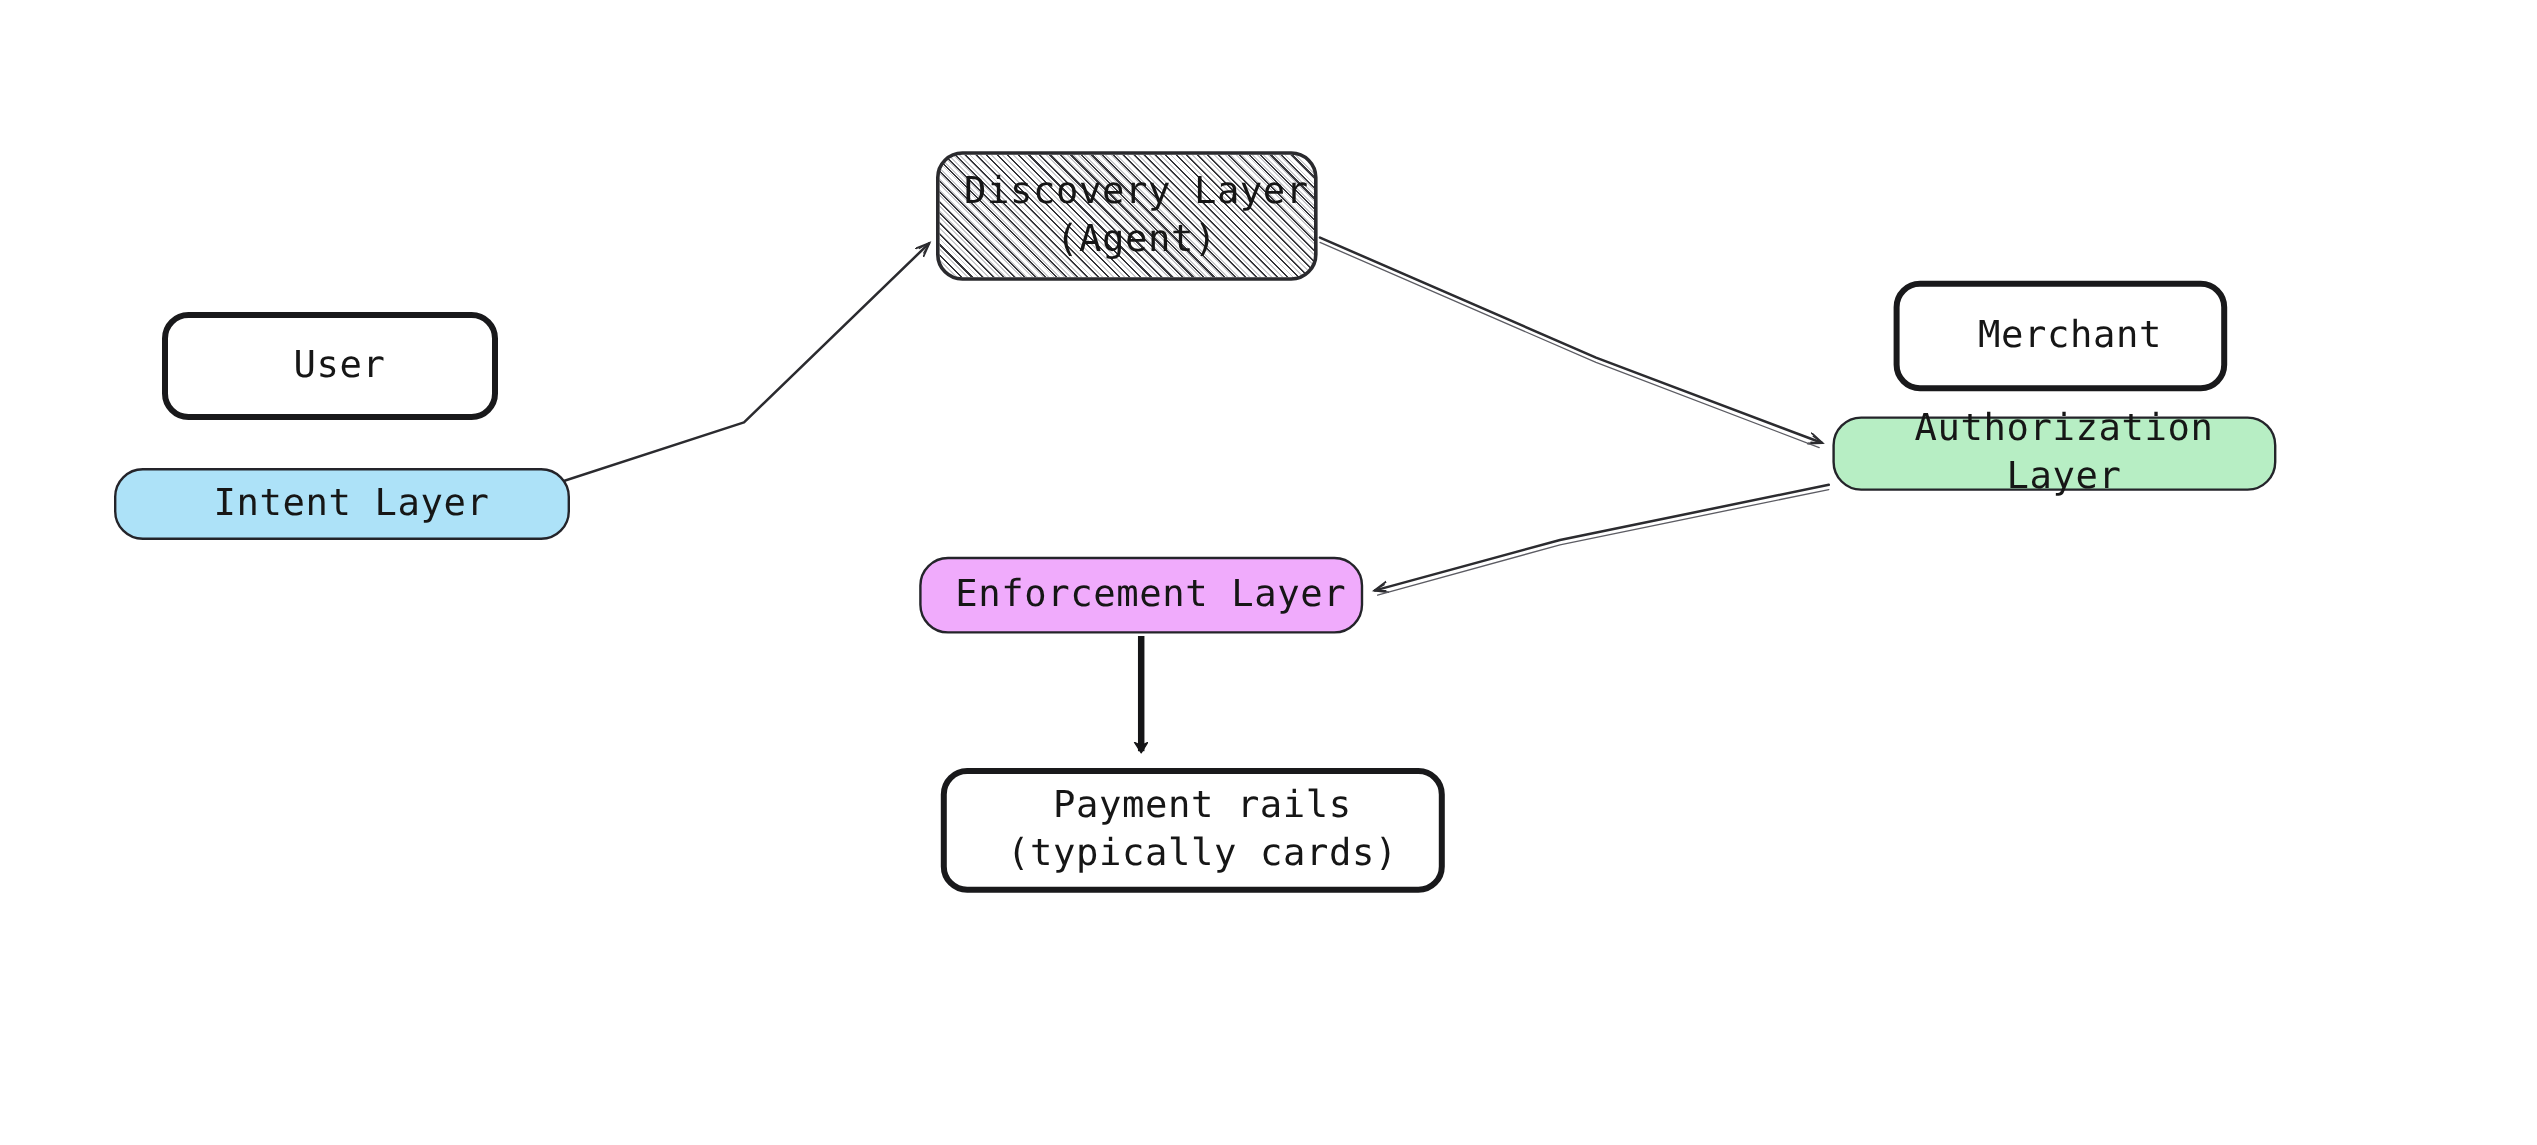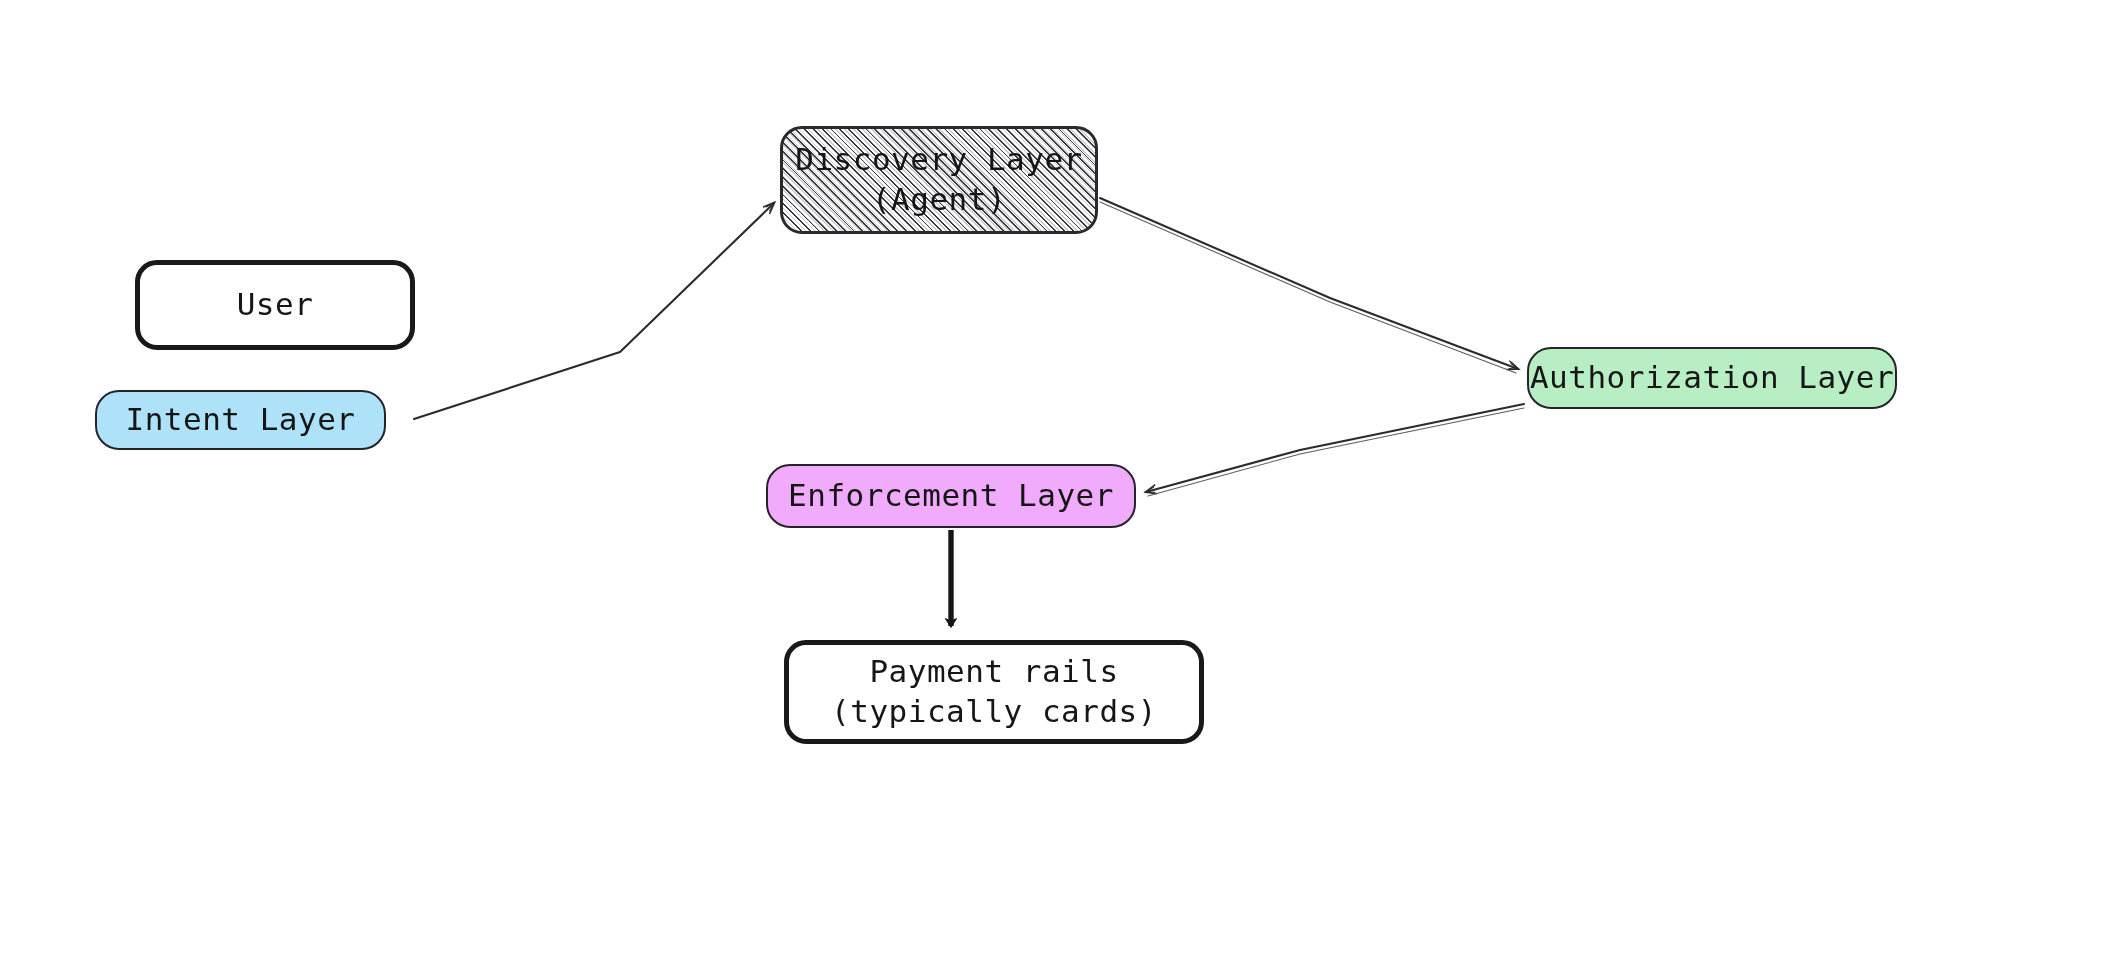--- a/index.html
+++ b/index.html
@@ -66,24 +66,25 @@
       repeating-linear-gradient(45deg,
         rgba(120,120,128,0.38) 3px,
         rgba(120,120,128,0.38) 4.1px,
         rgba(255,255,255,0) 4.1px,
         rgba(255,255,255,0) 6.2px);
   }
   .node .label {
     display: block;
     position: relative;
     z-index: 2;
+    padding-left: 16px;
   }
   
   #node-user        { left: 135px; top: 260px;  width: 280px; height: 90px; }
-  #node-intent      { left: 95px;  top: 390px;  width: 291px; height: 60px; background:#ade2f8; }
+  #node-intent      { left: 95px;  top: 390px;  width: 380px; height: 60px; background:#ade2f8; }
   #node-discovery   { left: 780px; top: 126px;  width: 318px; height: 108px; }
   #node-platform    { left: 806px; top: 304px;  width: 276px; height: 88px; }
   #node-enforcement { left: 766px; top: 464px;  width: 370px; height: 64px; background:#f0abfc; }
   #node-merchant    { left: 1578px;top: 234px;  width: 278px; height: 92px; }
   #node-authorization{left: 1527px;top: 347px;  width: 370px; height: 62px; background:#b7eec4; }
   #node-payment     { left: 744px; top: 640px;  width: 420px; height: 104px; margin-left: 40px; }
 </style>
 </head>
 <body>
 
@@ -130,20 +131,23 @@
   <div class="node hatched" id="node-discovery">
     <span class="label">Discovery Layer
 (Agent)</span>
   </div>
 
 
   <div class="node tinted" id="node-enforcement">
     <span class="label">Enforcement Layer</span>
   </div>
 
+  <div class="node plain" id="node-merchant">
+    <span class="label">Merchant</span>
+  </div>
 
   <div class="node tinted" id="node-authorization">
     <span class="label">Authorization Layer</span>
   </div>
 
   <div class="node plain" id="node-payment">
     <span class="label">Payment rails
 (typically cards)</span>
   </div>
 

